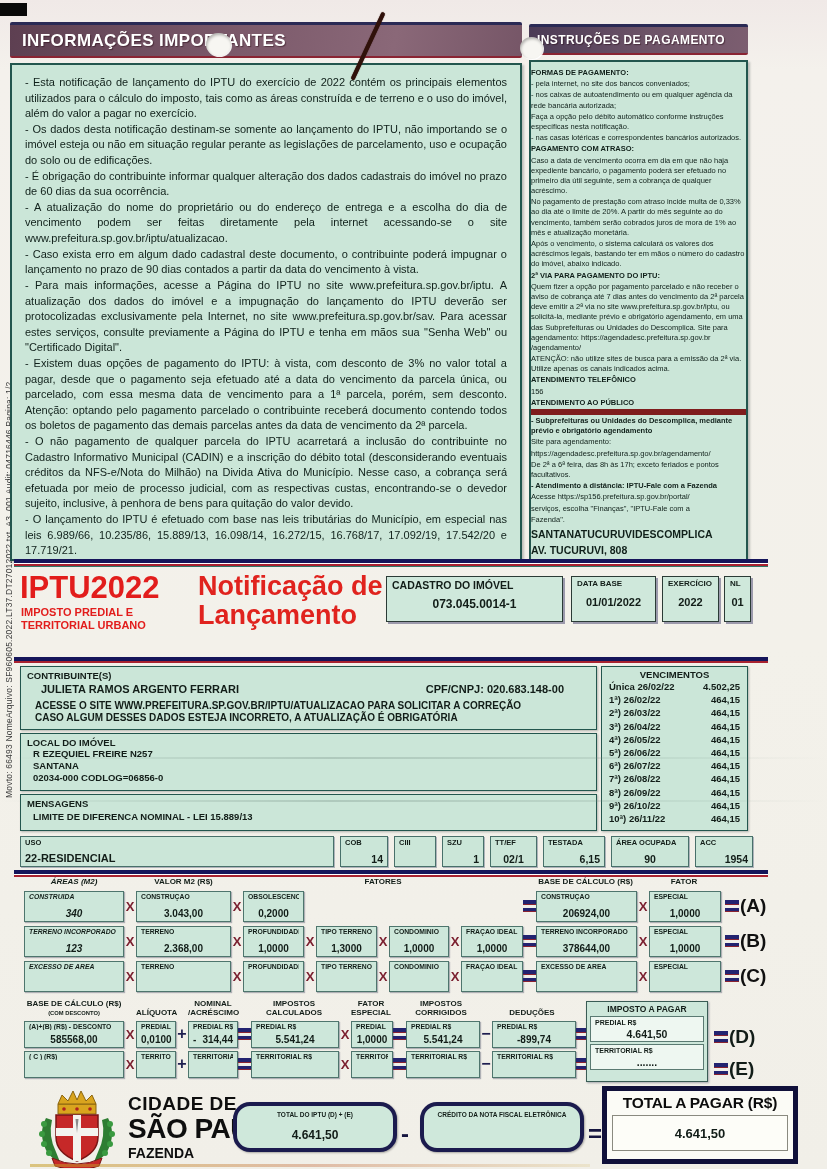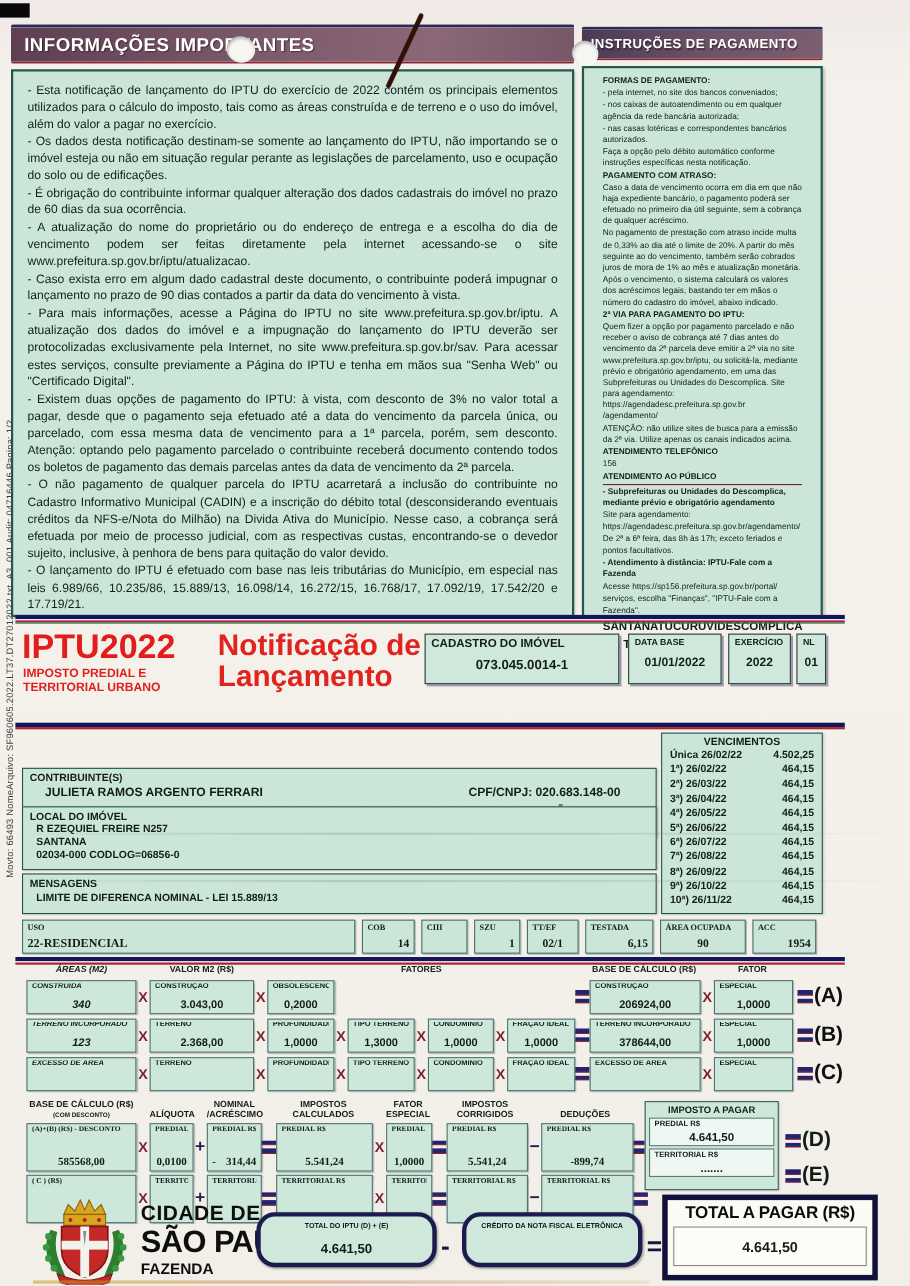--- a/index.html
+++ b/index.html
@@ -14,25 +14,25 @@
     text-shadow:1px 1px 1px rgba(40,10,20,.5);display:flex;align-items:center;padding:0 12px;}
   #left-panel{position:absolute;left:10px;top:22px;width:512px;}
   #left-panel .hdr-bar{height:31px;font-size:17px;}
   #right-panel{position:absolute;left:529px;top:24px;width:219px;}
   #right-panel .hdr-bar{height:26px;font-size:12px;padding:0 8px;
     background:linear-gradient(100deg,#4a3a55 0%,#6e5468 55%,#7c5e70 100%);}
 
   .mint-panel{background:#cbe6d8;border:2px solid #23564e;box-shadow:2px 2px 2px rgba(30,40,40,.25);}
   #left-panel .body{margin-top:5px;height:498px;padding:10px 13px;box-sizing:border-box;
     font-size:11px;line-height:1.42;text-align:justify;color:#10201a;}
-  #right-panel .body{margin-top:5px;height:502px;padding:6px 17px;box-sizing:border-box;
+  #right-panel .body{margin-top:5px;height:502px;padding:6px 0;box-sizing:border-box;
     font-size:7.5px;line-height:1.36;color:#10201a;}
   .rl{margin-bottom:1px;}
   .rl.b{font-weight:bold;}
-  .rl.ul{border-bottom:1px solid #7f1d1d;padding-bottom:1px;}
+  .rl.ul{border-bottom:6px solid #7f1d1d;padding-bottom:1px;}
   .rl.big{font-size:10.5px;font-weight:bold;margin-top:2px;}
 
   
   .hole{position:absolute;border-radius:50%;background:#f7f6f2;
     box-shadow:inset 1px 2px 3px rgba(0,0,0,.28), 1px 1px 0 rgba(255,255,255,.9);z-index:50;}
   #hole1{left:206px;top:33px;width:25px;height:23px;}
   #hole2{left:520px;top:37px;width:23px;height:22px;}
   #corner-mark{position:absolute;left:0;top:3px;width:27px;height:13px;background:#090909;z-index:60;}
   #pen-mark{position:absolute;left:366px;top:9px;width:3.5px;height:74px;background:#30110a;
     border-radius:2px;transform:rotate(25deg);z-index:55;box-shadow:0 0 1px #30110a;}
@@ -60,36 +60,36 @@
   #box-cadastro .lbl{font-size:10.5px;}
   #box-cadastro .val{margin-top:6px;font-size:12px;text-align:center;}
   #box-database{left:571px;top:576px;width:85px;height:46px;}
   #box-exercicio{left:662px;top:576px;width:57px;height:46px;}
   #box-nl{left:724px;top:576px;width:27px;height:46px;}
 
   
   .sect{position:absolute;background:#cbe6d8;border:1.5px solid #23564e;box-shadow:1px 1px 2px rgba(30,40,40,.3);
     box-sizing:border-box;padding:3px 6px;}
   .sect .slbl{font-size:9.5px;font-weight:bold;}
-  #contrib-box{left:20px;top:666px;width:577px;height:64px;margin-top:32px;}
+  #contrib-box{left:20px;top:666px;width:577px;height:64px;}
   #contrib-name-row{display:flex;justify-content:space-between;padding:2px 26px 0 14px;font-size:11px;font-weight:bold;}
   .warn{font-size:10px;font-weight:bold;padding-left:8px;line-height:1.22;}
   #warn-wrap{margin-top:5px;}
   #local-box{left:20px;top:733px;width:577px;height:58px;}
   .addr{font-size:9.5px;font-weight:bold;line-height:1.28;padding-left:6px;}
   #msg-box{left:20px;top:794px;width:577px;height:37px;}
   .msg{font-size:9.5px;font-weight:bold;padding-left:6px;margin-top:2px;}
   #venc-box{left:601px;top:666px;width:147px;height:165px;padding:2px 0;}
   #venc-title{text-align:center;font-size:9.5px;font-weight:bold;}
   .vrow{display:flex;justify-content:space-between;padding:0 7px;font-size:9.5px;font-weight:bold;line-height:13.2px;}
 
   
   #uso-row{position:absolute;left:20px;top:836px;width:733px;display:flex;}
   .ucell{background:#cbe6d8;border:1px solid #48706a;box-shadow:1px 1px 0 rgba(20,40,80,.3);
-    box-sizing:border-box;height:31px;padding:2px 4px;display:flex;flex-direction:column;justify-content:space-between;margin-right:6px;font-family:Liberation Serif, serif;}
+    box-sizing:border-box;height:31px;padding:2px 4px;display:flex;flex-direction:column;justify-content:space-between;margin-right:6px;}
   .ucell .lbl{font-size:7.5px;font-weight:bold;line-height:1;white-space:nowrap;}
   .ucell .val{font-size:10.5px;font-weight:bold;line-height:1;}
   #uso-main{flex:1 1 auto;}
   #uso-main .val{font-size:11px;}
 
   
   #calc1{position:absolute;left:24px;top:878px;width:760px;}
   #calc2{position:absolute;left:24px;top:1000px;width:760px;height:84px;}
   .hrow{display:flex;font-weight:bold;font-size:8px;text-align:center;line-height:1.1;}
   .hrow .hc{align-self:flex-end;}
@@ -106,21 +106,21 @@
   .eq i{display:block;height:3.5px;background:#232370;border-bottom:1px solid #8a2330;}
   .tag{display:flex;align-items:center;align-self:center;margin-left:4px;font-weight:900;font-size:19px;color:#101010;}
   .tag .eq{width:14px;margin-right:1px;}
   
   .w-a1{width:100px;font-style:italic;}.w-a2{width:95px;}.w-a3{width:61px;}.w-a4{width:61px;}
   .w-a5{width:60px;}.w-a6{width:62px;}.w-ar{width:101px;}.w-as{width:72px;}
   .w-f{width:280px;}
   .w-d1{width:100px;}.w-d2{width:40px;}.w-d3{width:50px;}.w-d4{width:88px;}
   .w-d5{width:42px;}.w-d6{width:74px;}.w-d7{width:84px;}.w-d8{width:120px;}
   .sp{width:12px;}
-  #calc2 .cell{height:44px;font-family:Liberation Serif, serif;}
+  #calc2 .cell{height:27px;}
   #calc2 .crow{margin-top:3px;}
   .hsub{font-size:5.8px;font-weight:bold;}
   #pagar-box{position:absolute;left:562px;top:1px;width:122px;height:81px;background:#cde7da;
     border:1.5px solid #3a5c55;box-shadow:1px 1px 2px rgba(20,30,60,.35);box-sizing:border-box;padding:2px 3px;}
   #pagar-box .ph{text-align:center;font-size:8.5px;font-weight:bold;}
   .pcell{background:#eef7f1;border:1px solid #5a7a72;box-sizing:border-box;height:26px;margin-top:2px;
     display:flex;flex-direction:column;justify-content:space-between;padding:2px 4px;}
   .pcell .lbl{font-size:7px;font-weight:bold;line-height:1;}
   .pcell .val{font-size:10.5px;font-weight:bold;text-align:center;line-height:1;}
   .tagabs{position:absolute;display:flex;align-items:center;font-weight:900;font-size:19px;}
@@ -177,22 +177,22 @@
       <div>- O lançamento do IPTU é efetuado com base nas leis tributárias do Município, em especial nas leis 6.989/66, 10.235/86, 15.889/13, 16.098/14, 16.272/15, 16.768/17, 17.092/19, 17.542/20 e 17.719/21.</div>
     </div>
   </div>
 
   <div id="right-panel">
     <div class="hdr-bar">INSTRUÇÕES DE PAGAMENTO</div>
     <div class="body mint-panel">
       <div class="rl b">FORMAS DE PAGAMENTO:</div>
       <div class="rl">- pela internet, no site dos bancos conveniados;</div>
       <div class="rl">- nos caixas de autoatendimento ou em qualquer agência da rede bancária autorizada;</div>
+      <div class="rl">Faça a opção pelo débito automático conforme instruções específicas nesta notificação.</div>
       <div class="rl">- nas casas lotéricas e correspondentes bancários autorizados.</div>
-      <div class="rl">Faça a opção pelo débito automático conforme instruções específicas nesta notificação.</div>
       <div class="rl b">PAGAMENTO COM ATRASO:</div>
       <div class="rl">Caso a data de vencimento ocorra em dia em que não haja expediente bancário, o pagamento poderá ser efetuado no primeiro dia útil seguinte, sem a cobrança de qualquer acréscimo.</div>
       <div class="rl">No pagamento de prestação com atraso incide multa de 0,33% ao dia até o limite de 20%. A partir do mês seguinte ao do vencimento, também serão cobrados juros de mora de 1% ao mês e atualização monetária.</div>
       <div class="rl">Após o vencimento, o sistema calculará os valores dos acréscimos legais, bastando ter em mãos o número do cadastro do imóvel, abaixo indicado.</div>
       <div class="rl b">2ª VIA PARA PAGAMENTO DO IPTU:</div>
       <div class="rl">Quem fizer a opção por pagamento parcelado e não receber o aviso de cobrança até 7 dias antes do vencimento da 2ª parcela deve emitir a 2ª via no site www.prefeitura.sp.gov.br/iptu, ou solicitá-la, mediante prévio e obrigatório agendamento, em uma das Subprefeituras ou Unidades do Descomplica. Site para agendamento: https://agendadesc.prefeitura.sp.gov.br /agendamento/</div>
       <div class="rl">ATENÇÃO: não utilize sites de busca para a emissão da 2ª via. Utilize apenas os canais indicados acima.</div>
       <div class="rl b">ATENDIMENTO TELEFÔNICO</div>
       <div class="rl">156</div>
       <div class="rl b ul">ATENDIMENTO AO PÚBLICO</div>
@@ -343,21 +343,21 @@
       <span class="val" style="text-align:center">02/1</span>
     </div>
     <div class="ucell" style="width:62px">
       <span class="lbl">TESTADA</span>
       <span class="val" style="text-align:right">6,15</span>
     </div>
     <div class="ucell" style="width:78px">
       <span class="lbl">ÁREA OCUPADA</span>
       <span class="val" style="text-align:center">90</span>
     </div>
-    <div class="ucell" style="width:58px;margin-right:11px">
+    <div class="ucell" style="width:58px;margin-right:0">
       <span class="lbl">ACC</span>
       <span class="val" style="text-align:right">1954</span>
     </div>
   </div>
 
   <div id="calc1">
     <div class="hrow">
       <span class="hc w-a1">ÁREAS (M2)</span>
         <span class="sp"></span>
       <span class="hc w-a2">VALOR M2 (R$)</span>

